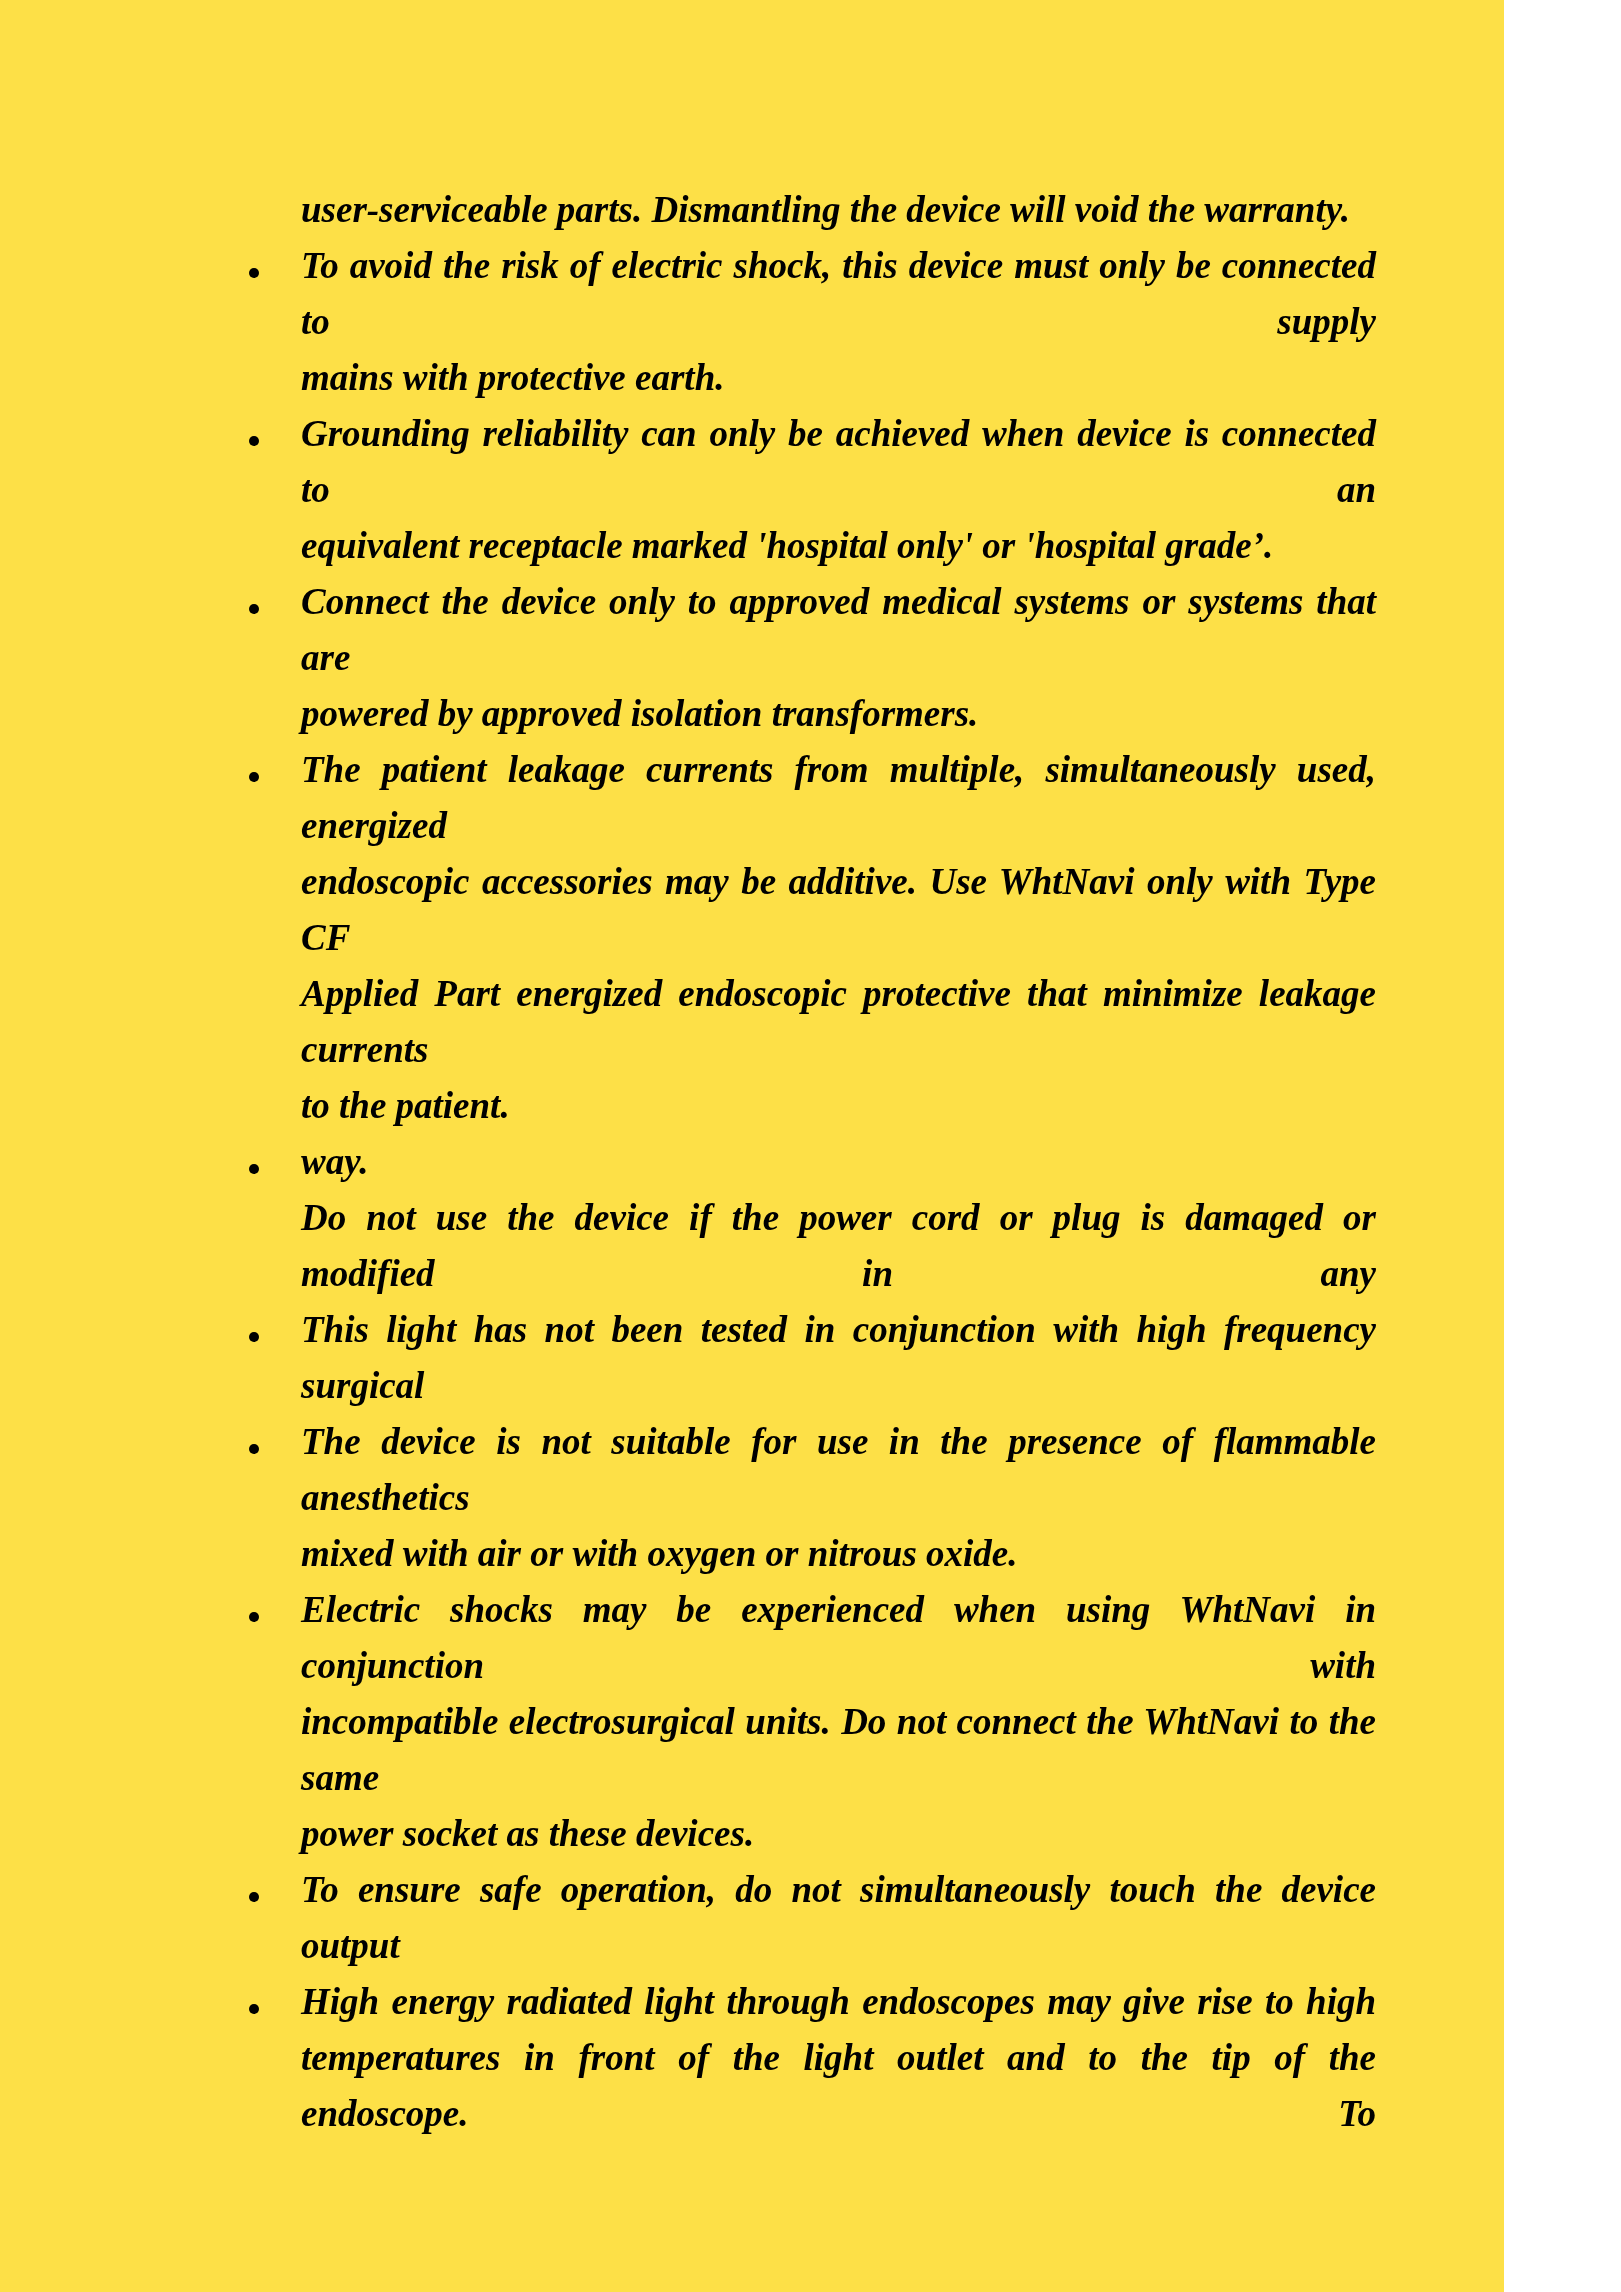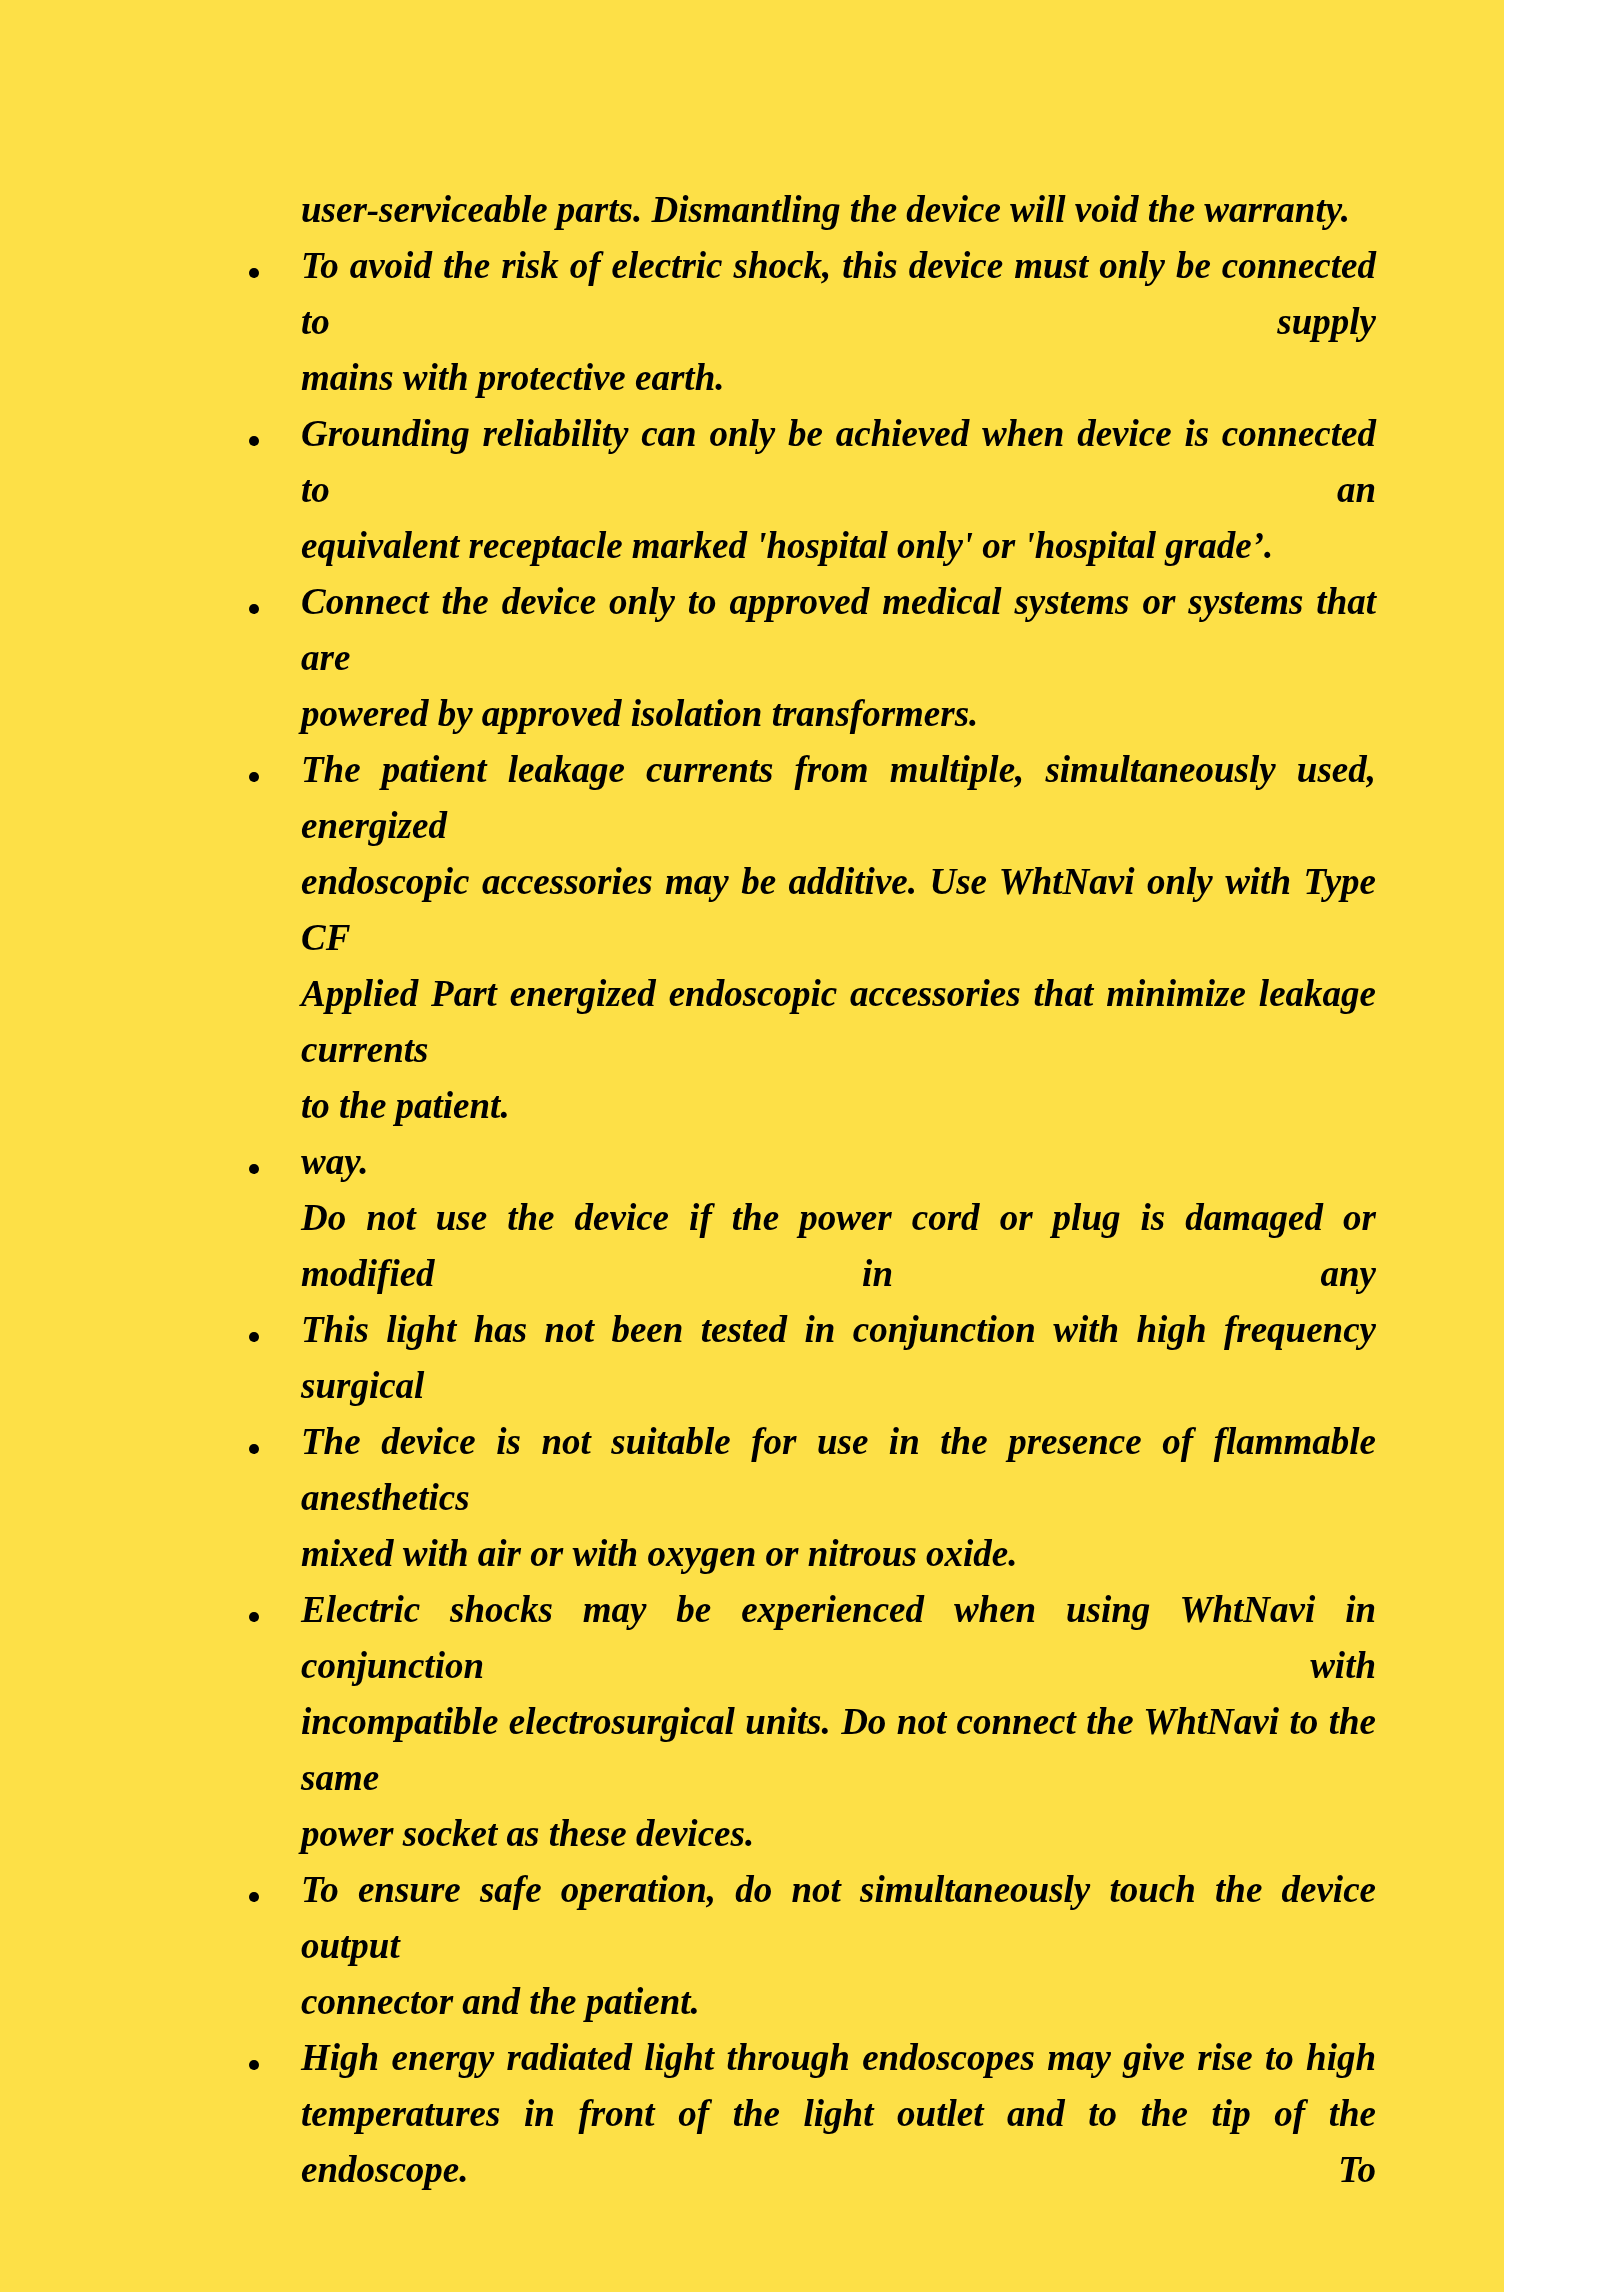--- a/index.html
+++ b/index.html
@@ -67,21 +67,21 @@
       </div>
       <div class="item">
         <span class="dot" style="background: rgb(0, 0, 0);"></span>
         <div class="line">Connect the device only to approved medical systems or systems that are</div>
         <div class="line last">powered by approved isolation transformers.</div>
       </div>
       <div class="item">
         <span class="dot" style="background: rgb(0, 0, 0);"></span>
         <div class="line">The patient leakage currents from multiple, simultaneously used, energized</div>
         <div class="line">endoscopic accessories may be additive. Use WhtNavi only with Type CF</div>
-        <div class="line">Applied Part energized endoscopic accessories that minimize leakage currents</div>
+        <div class="line">Applied Part energized endoscopic protective that minimize leakage currents</div>
         <div class="line last">to the patient.</div>
       </div>
       <div class="item">
         <span class="dot" style="background: rgb(0, 0, 0);"></span>
         <div class="line last">way.</div>
         <div class="line">Do not use the device if the power cord or plug is damaged or modified in any</div>
       </div>
       <div class="item">
         <span class="dot" style="background: rgb(0, 0, 0);"></span>
         <div class="line">This light has not been tested in conjunction with high frequency surgical</div>
@@ -93,21 +93,20 @@
       </div>
       <div class="item">
         <span class="dot" style="background: rgb(0, 0, 0);"></span>
         <div class="line">Electric shocks may be experienced when using WhtNavi in conjunction with</div>
         <div class="line">incompatible electrosurgical units. Do not connect the WhtNavi to the same</div>
         <div class="line last">power socket as these devices.</div>
       </div>
       <div class="item">
         <span class="dot" style="background: rgb(0, 0, 0);"></span>
         <div class="line">To ensure safe operation, do not simultaneously touch the device output</div>
-        <div class="line last">connector and the patient.</div>
       </div>
       <div class="item">
         <span class="dot" style="background: rgb(0, 0, 0);"></span>
         <div class="line">High energy radiated light through endoscopes may give rise to high</div>
         <div class="line">temperatures in front of the light outlet and to the tip of the endoscope. To</div>
       </div>
     </div>
 </div>
 
 

